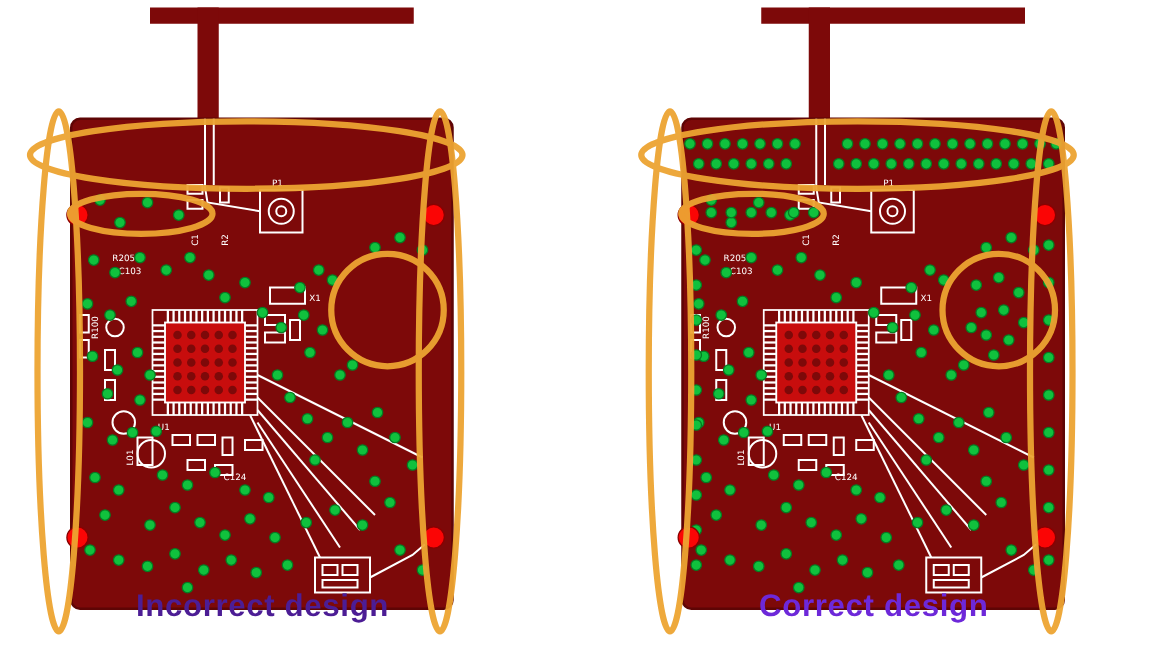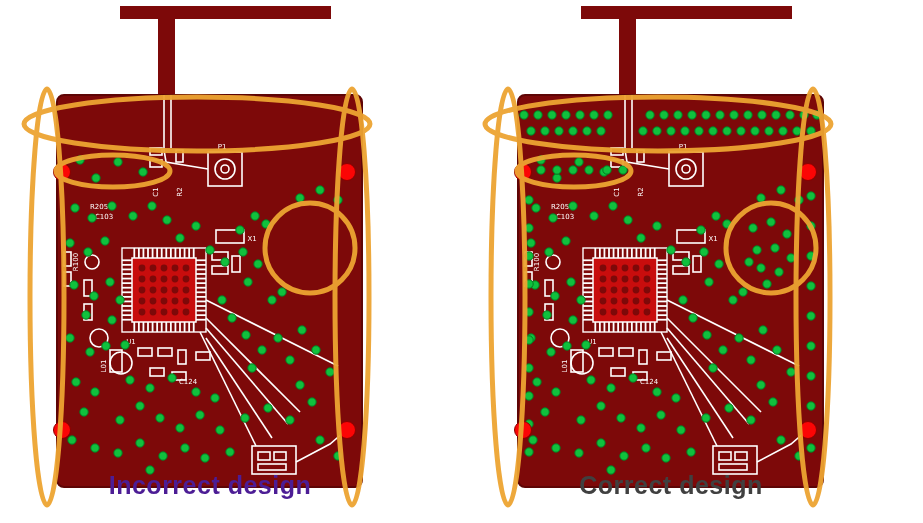--- a/index.html
+++ b/index.html
@@ -1,18 +1,18 @@
 <!DOCTYPE html>
 <html><head>
 <meta charset="utf-8">
 <style>
   html,body{margin:0;padding:0;background:#ffffff;}
   body{width:923px;height:523px;overflow:hidden;font-family:"Liberation Sans",sans-serif;}
   .figure{position:relative;width:923px;height:523px;display:flex;}
-  .panel{position:relative;width:461px;height:501px;flex:0 0 auto;}
+  .panel{position:relative;width:461px;height:501px;flex:0 0 auto;padding-left:28px;}
   .panel svg{position:absolute;left:0;top:0;}
   .caption{
     position:absolute;bottom:1px;left:0;width:420px;height:30px;
     text-align:center;font-size:25px;font-weight:bold;line-height:30px;
     font-family:"Liberation Sans",sans-serif;letter-spacing:0.5px;
   }
 </style>
 </head>
 <body>
 
@@ -562,15 +562,15 @@
           </g>
           <g stroke="#eda432" stroke-width="5" fill="none" opacity="0.95">
             <ellipse cx="47" cy="297" rx="17" ry="208"></ellipse>
             <ellipse cx="352" cy="297" rx="17" ry="208"></ellipse>
             <ellipse cx="197" cy="124" rx="173" ry="27"></ellipse>
             <ellipse cx="113" cy="171" rx="57" ry="16"></ellipse>
             <circle cx="310" cy="248" r="45"></circle>
           </g>
         </g>
       </svg>
-    <div class="caption" id="caption-1" style="color: #404040;">Correct design</div>
+    <div class="caption" id="caption-1" style="color: #6d28d9;">Correct design</div>
   </div>
 </div>
 
 </body></html>

